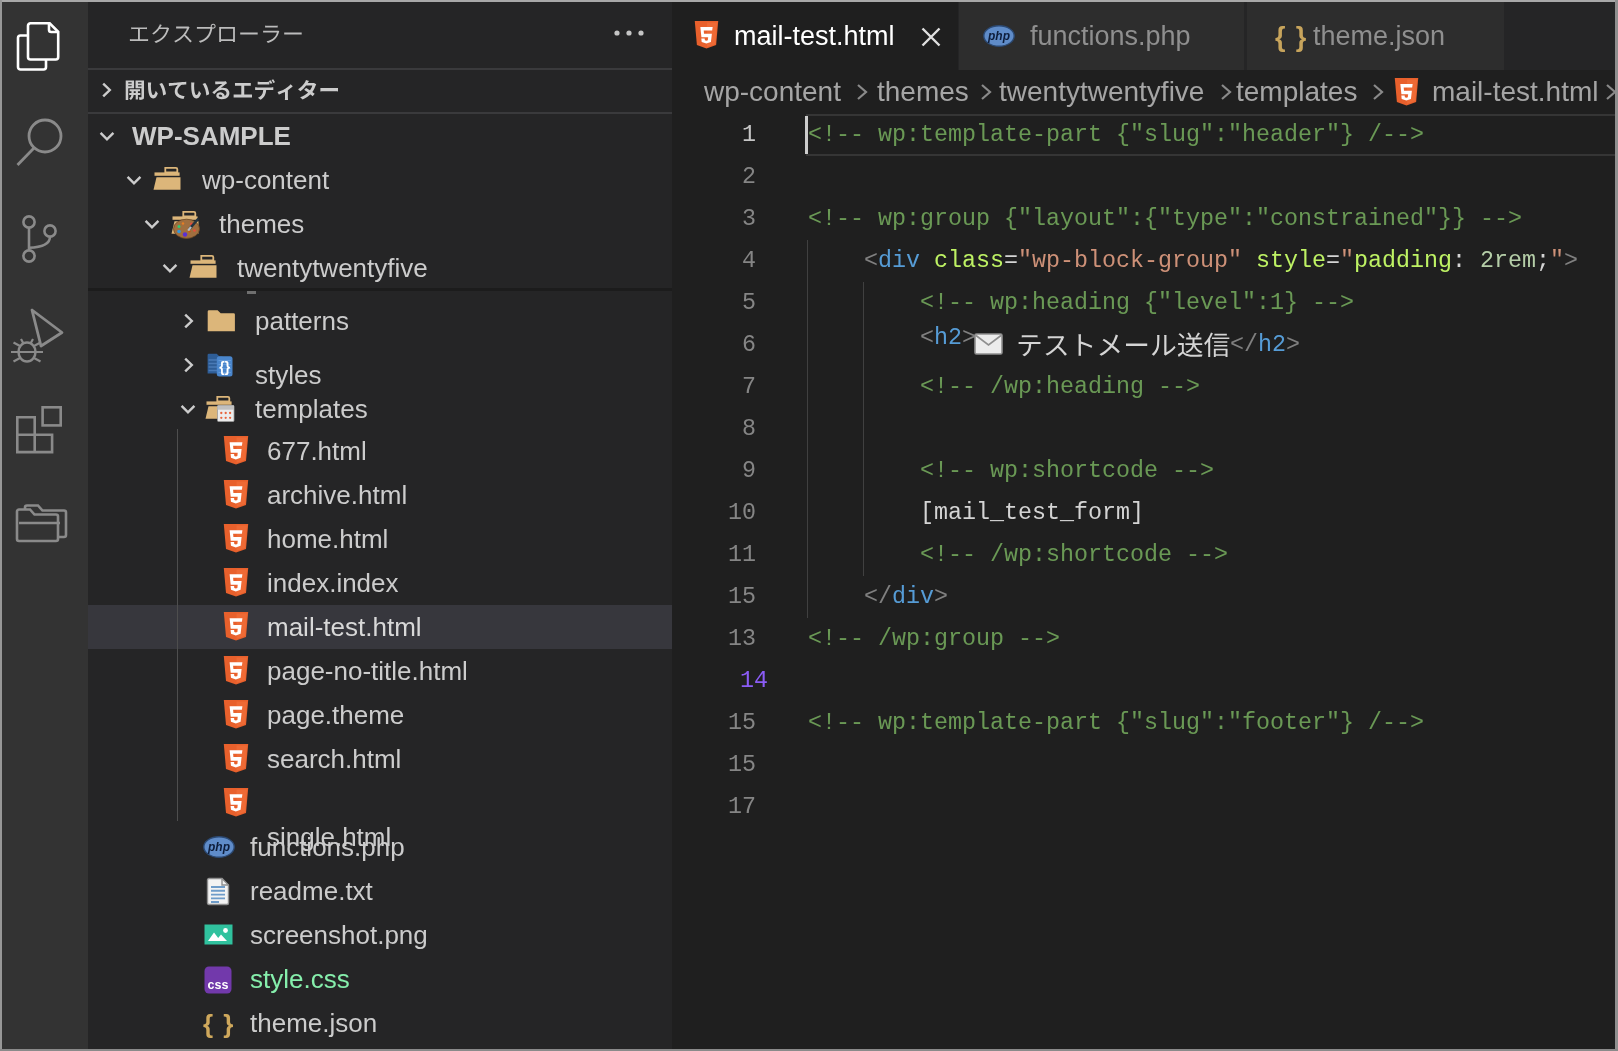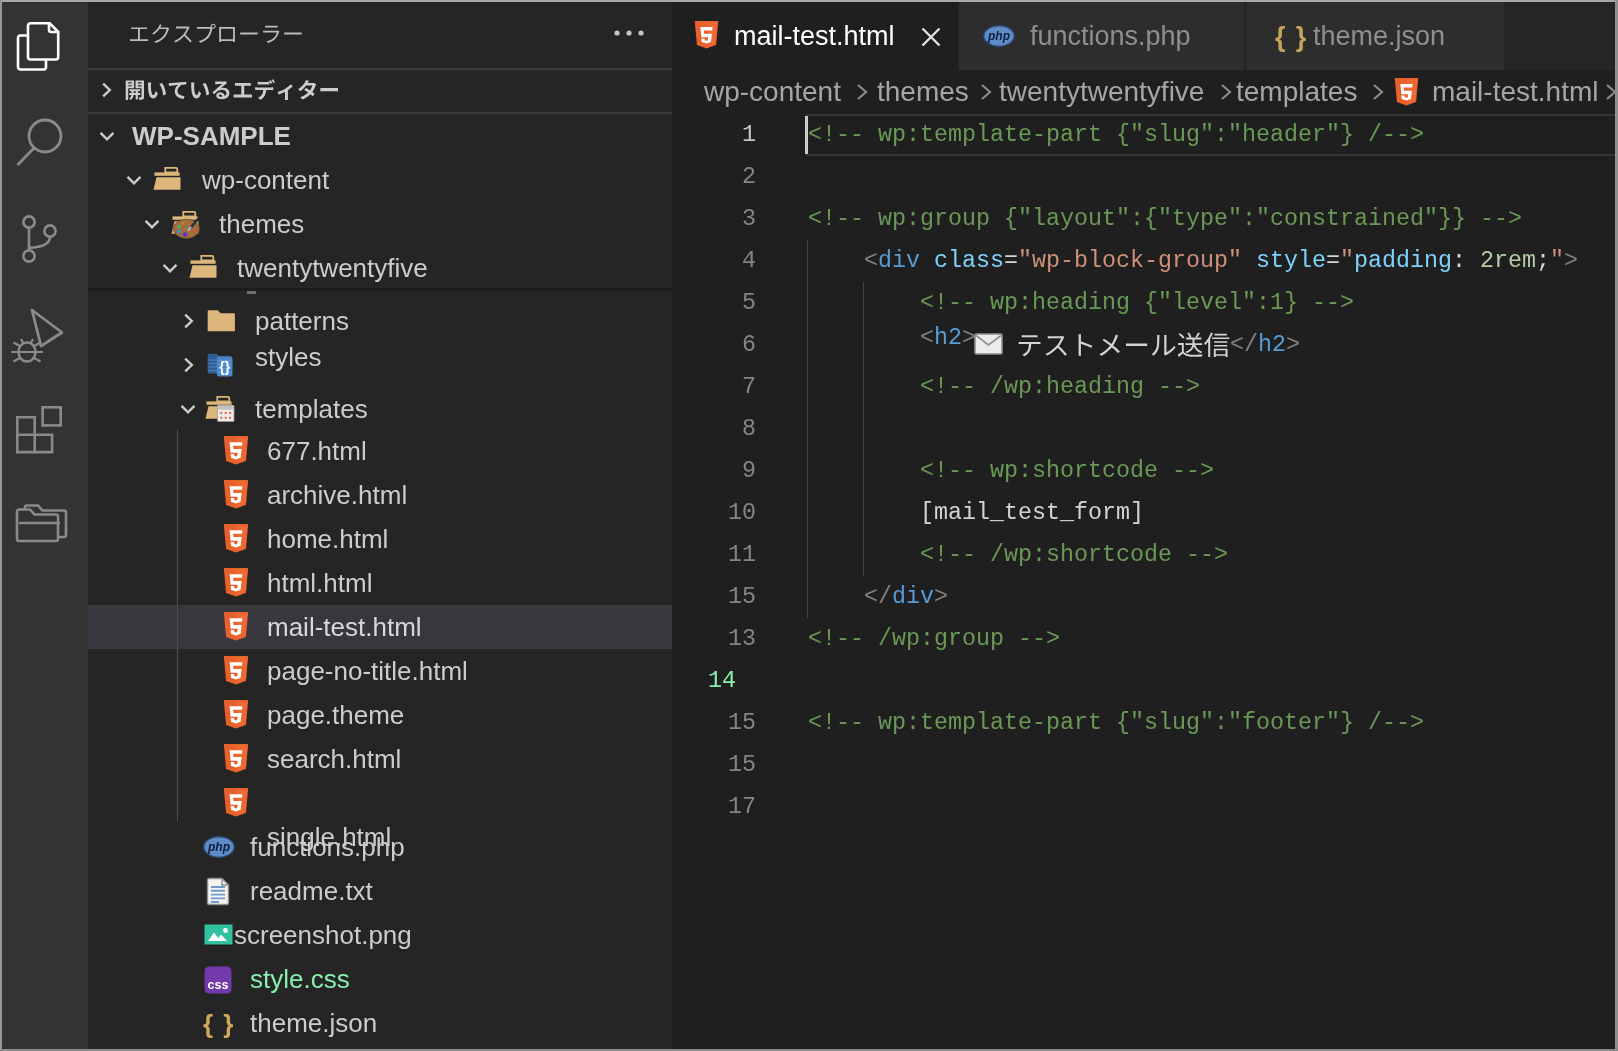--- a/index.html
+++ b/index.html
@@ -1,21 +1,21 @@
 <!DOCTYPE html>
 <html><head><meta charset="utf-8"><style>
 *{margin:0;padding:0;box-sizing:border-box}
 html,body{width:1618px;height:1051px;overflow:hidden;background:#1f1f1f}
 body{position:relative;font-family:"Liberation Sans",sans-serif}
 .abs{position:absolute}
 .row{position:absolute;left:88px;width:584px;height:44px;line-height:44px;color:#cccccc;font-size:26px;white-space:nowrap}
 .lbl{position:absolute;top:0}
 .cl{position:absolute;left:808px;height:42px;line-height:42px;font-family:"Liberation Mono",monospace;font-size:23.33px;white-space:pre}
 .ln{position:absolute;width:84px;height:42px;line-height:42px;text-align:right;font-family:"Liberation Mono",monospace;font-size:23.33px;color:#858585}
-.cm{color:#6a9955}.tg{color:#569cd6}.at{color:#7dd3fc}.st{color:#ce9178}.nu{color:#b5cea8}.pl{color:#d4d4d4}.pu{color:#808080}
+.cm{color:#6a9955}.tg{color:#569cd6}.at{color:#bef264}.st{color:#ce9178}.nu{color:#b5cea8}.pl{color:#d4d4d4}.pu{color:#808080}
 </style></head><body>
 <div class="abs" style="left:0;top:0;width:1618px;height:2px;background:#a8a8a8;z-index:50"></div>
 <div class="abs" style="left:0;top:0;width:2px;height:1051px;background:#979797;z-index:50"></div>
 <div class="abs" style="left:1615px;top:0;width:3px;height:1051px;background:#8f8f8f;z-index:50"></div>
 <div class="abs" style="left:0;top:1049px;width:1618px;height:2px;background:#8a8a8a;z-index:50"></div>
 <div class="abs" style="left:0;top:2px;width:88px;height:1049px;background:#333333"></div>
 <svg style="position:absolute;left:14px;top:22px" width="52" height="54" viewBox="0 0 52 54">
     <rect x="4" y="13.5" width="28" height="34" rx="2.5" fill="none" stroke="#ffffff" stroke-width="2.6"></rect>
     <path d="M16.5 1.3 h19.2 l8.5 8.6 V35 a2.5 2.5 0 0 1 -2.5 2.5 H16.5 A2.5 2.5 0 0 1 14 35 V3.8 a2.5 2.5 0 0 1 2.5-2.5 z" fill="#333333" stroke="#ffffff" stroke-width="2.6"></path>
     <path d="M35 1.3 v6.5 a2.2 2.2 0 0 0 2.2 2.2 h7" fill="none" stroke="#ffffff" stroke-width="2.6"></path>
@@ -123,21 +123,21 @@
 <div class="abs" style="left:177px;top:429px;width:1px;height:392px;background:#4e4e4e"></div>
 <div class="row" style="top:299px;color:#cccccc">
     <span class="lbl" style="left:167px">patterns</span>
   </div>
 <svg style="position:absolute;left:178px;top:311px" width="20" height="20" viewBox="0 0 20 20">
     <path d="M7.2 3.6 L13.8 10 L7.2 16.4" fill="none" stroke="#cccccc" stroke-width="2.4"></path>
   </svg>
 <svg style="position:absolute;left:207px;top:309px" width="28" height="23" viewBox="0 0 28 23">
     <path d="M0.7 22.3 V2.6 a1.3 1.3 0 0 1 1.3-1.3 h8.6 l3.1 3 h12.9 a1.3 1.3 0 0 1 1.3 1.3 V22.3 z" fill="#dcb67a"></path>
   </svg>
-<div class="row" style="top:335px;color:#cccccc">
+<div class="row" style="top:353px;color:#cccccc">
     <span class="lbl" style="left:167px">styles</span>
   </div>
 <svg style="position:absolute;left:178px;top:355px" width="20" height="20" viewBox="0 0 20 20">
     <path d="M7.2 3.6 L13.8 10 L7.2 16.4" fill="none" stroke="#cccccc" stroke-width="2.4"></path>
   </svg>
 <svg style="position:absolute;left:207px;top:352px" width="26" height="25" viewBox="0 0 26 25">
     <path d="M0.6 21.5 V3 a1.3 1.3 0 0 1 1.3-1.3 h7.8 l2.8 2.8 h3 V21.5 z" fill="#2e5d96"></path>
     <path d="M1.6 8 h9 M1.6 11.5 h9 M1.6 15 h9 M1.6 18.5 h9" stroke="#4a7ab5" stroke-width="1.3"></path>
     <rect x="9.8" y="4.2" width="15.7" height="20.3" rx="2.5" fill="#4a86cc"></rect>
     <path d="M11.5 8.5 h12.5 M11.5 12.5 h12.5 M11.5 16.5 h12.5 M11.5 20.5 h12.5" stroke="#639ada" stroke-width="1.2"></path>
@@ -180,21 +180,21 @@
   </svg>
 <div class="row" style="top:517px;color:#cccccc">
     <span class="lbl" style="left:179px">home.html</span>
   </div>
 <svg style="position:absolute;left:223px;top:524px" width="26" height="30" viewBox="0 0 26 30">
     <path d="M0.8 0 h24.4 l-2.2 25 L13 28.6 3 25 z" fill="#e8602c"></path>
     <path d="M13.6 1.5 h10.4 l-1.9 22.6 -8.5 2.9 z" fill="#ee6a35"></path>
     <path d="M6.6 6.2 h12.8 l-0.5 3.6 H10.1 l0.3 3.3 h8.2 l-1 8.7 -4.8 1.6 -4.8-1.6 -0.4-3.8 h3.5 l0.2 2 1.55 0.5 1.55-0.5 0.35-3.3 H7.7 z" fill="#ffffff"></path>
   </svg>
 <div class="row" style="top:561px;color:#cccccc">
-    <span class="lbl" style="left:179px">html.html</span>
+    <span class="lbl" style="left:179px">index.index</span>
   </div>
 <svg style="position:absolute;left:223px;top:568px" width="26" height="30" viewBox="0 0 26 30">
     <path d="M0.8 0 h24.4 l-2.2 25 L13 28.6 3 25 z" fill="#e8602c"></path>
     <path d="M13.6 1.5 h10.4 l-1.9 22.6 -8.5 2.9 z" fill="#ee6a35"></path>
     <path d="M6.6 6.2 h12.8 l-0.5 3.6 H10.1 l0.3 3.3 h8.2 l-1 8.7 -4.8 1.6 -4.8-1.6 -0.4-3.8 h3.5 l0.2 2 1.55 0.5 1.55-0.5 0.35-3.3 H7.7 z" fill="#ffffff"></path>
   </svg>
 <div class="row" style="top:605px;color:#d8d8d8">
     <span class="lbl" style="left:179px">mail-test.html</span>
   </div>
 <svg style="position:absolute;left:223px;top:612px" width="26" height="30" viewBox="0 0 26 30">
@@ -243,21 +243,21 @@
   </svg>
 <div class="row" style="top:869px;color:#cccccc">
     <span class="lbl" style="left:162px">readme.txt</span>
   </div>
 <svg style="position:absolute;left:206px;top:877px" width="25" height="29" viewBox="0 0 25 29">
     <path d="M1.5 3 a1.5 1.5 0 0 1 1.5-1.5 H16 l6.5 6.5 V26 a1.5 1.5 0 0 1 -1.5 1.5 H3 A1.5 1.5 0 0 1 1.5 26 z" fill="#f3f3f3" stroke="#8f8f8f" stroke-width="1.4"></path>
     <path d="M16 1.5 V8 h6.5" fill="none" stroke="#8f8f8f" stroke-width="1.4"></path>
     <path d="M5 10 h14 M5 13.8 h14 M5 17.6 h14 M5 21.4 h14 M5 25 h8" stroke="#6f9cc9" stroke-width="1.9"></path>
   </svg>
 <div class="row" style="top:913px;color:#cccccc">
-    <span class="lbl" style="left:146px">screenshot.png</span>
+    <span class="lbl" style="left:162px">screenshot.png</span>
   </div>
 <svg style="position:absolute;left:204px;top:924px" width="29" height="21" viewBox="0 0 29 21">
     <rect x="0.5" y="0.5" width="28" height="20" fill="#30c29e"></rect>
     <path d="M4 17 L10 8.5 L14.2 14 L17 10.5 L23 17 z" fill="#ffffff"></path>
     <circle cx="21.5" cy="6.5" r="2.4" fill="#ffffff"></circle>
   </svg>
 <div class="row" style="top:957px;color:#86efac">
     <span class="lbl" style="left:162px">style.css</span>
   </div>
 <svg style="position:absolute;left:204px;top:966px" width="28" height="28" viewBox="0 0 28 28">
@@ -323,21 +323,21 @@
 <div class="ln" style="left:672px;top:240px;color:#858585">4</div>
 <div class="ln" style="left:672px;top:282px;color:#858585">5</div>
 <div class="ln" style="left:672px;top:324px;color:#858585">6</div>
 <div class="ln" style="left:672px;top:366px;color:#858585">7</div>
 <div class="ln" style="left:672px;top:408px;color:#858585">8</div>
 <div class="ln" style="left:672px;top:450px;color:#858585">9</div>
 <div class="ln" style="left:672px;top:492px;color:#858585">10</div>
 <div class="ln" style="left:672px;top:534px;color:#858585">11</div>
 <div class="ln" style="left:672px;top:576px;color:#858585">15</div>
 <div class="ln" style="left:672px;top:618px;color:#858585">13</div>
-<div class="ln" style="left:652px;top:660px;color:#86efac">14</div>
+<div class="ln" style="left:684px;top:660px;color:#8b5cf6">14</div>
 <div class="ln" style="left:672px;top:702px;color:#858585">15</div>
 <div class="ln" style="left:672px;top:744px;color:#858585">15</div>
 <div class="ln" style="left:672px;top:786px;color:#858585">17</div>
 <div class="cl" style="top:114px"><span class="cm">&lt;!-- wp:template-part {"slug":"header"} /--&gt;</span></div>
 <div class="cl" style="top:198px"><span class="cm">&lt;!-- wp:group {"layout":{"type":"constrained"}} --&gt;</span></div>
 <div class="cl" style="top:240px">    <span class="pu">&lt;</span><span class="tg">div</span> <span class="at">class</span><span class="pl">=</span><span class="st">"wp-block-group"</span> <span class="at">style</span><span class="pl">=</span><span class="st">"</span><span class="at">padding</span><span class="pl">: </span><span class="nu">2rem</span><span class="pl">;</span><span class="st">"</span><span class="pu">&gt;</span></div>
 <div class="cl" style="top:282px">        <span class="cm">&lt;!-- wp:heading {"level":1} --&gt;</span></div>
 <div class="cl" style="top:317px">        <span class="pu">&lt;</span><span class="tg">h2</span><span class="pu">&gt;</span></div>
 <div class="cl abs" style="left:1230px;top:324px"><span class="pu">&lt;/</span><span class="tg">h2</span><span class="pu">&gt;</span></div>
 <svg style="position:absolute;left:974px;top:333px" width="29" height="22" viewBox="0 0 29 22">

